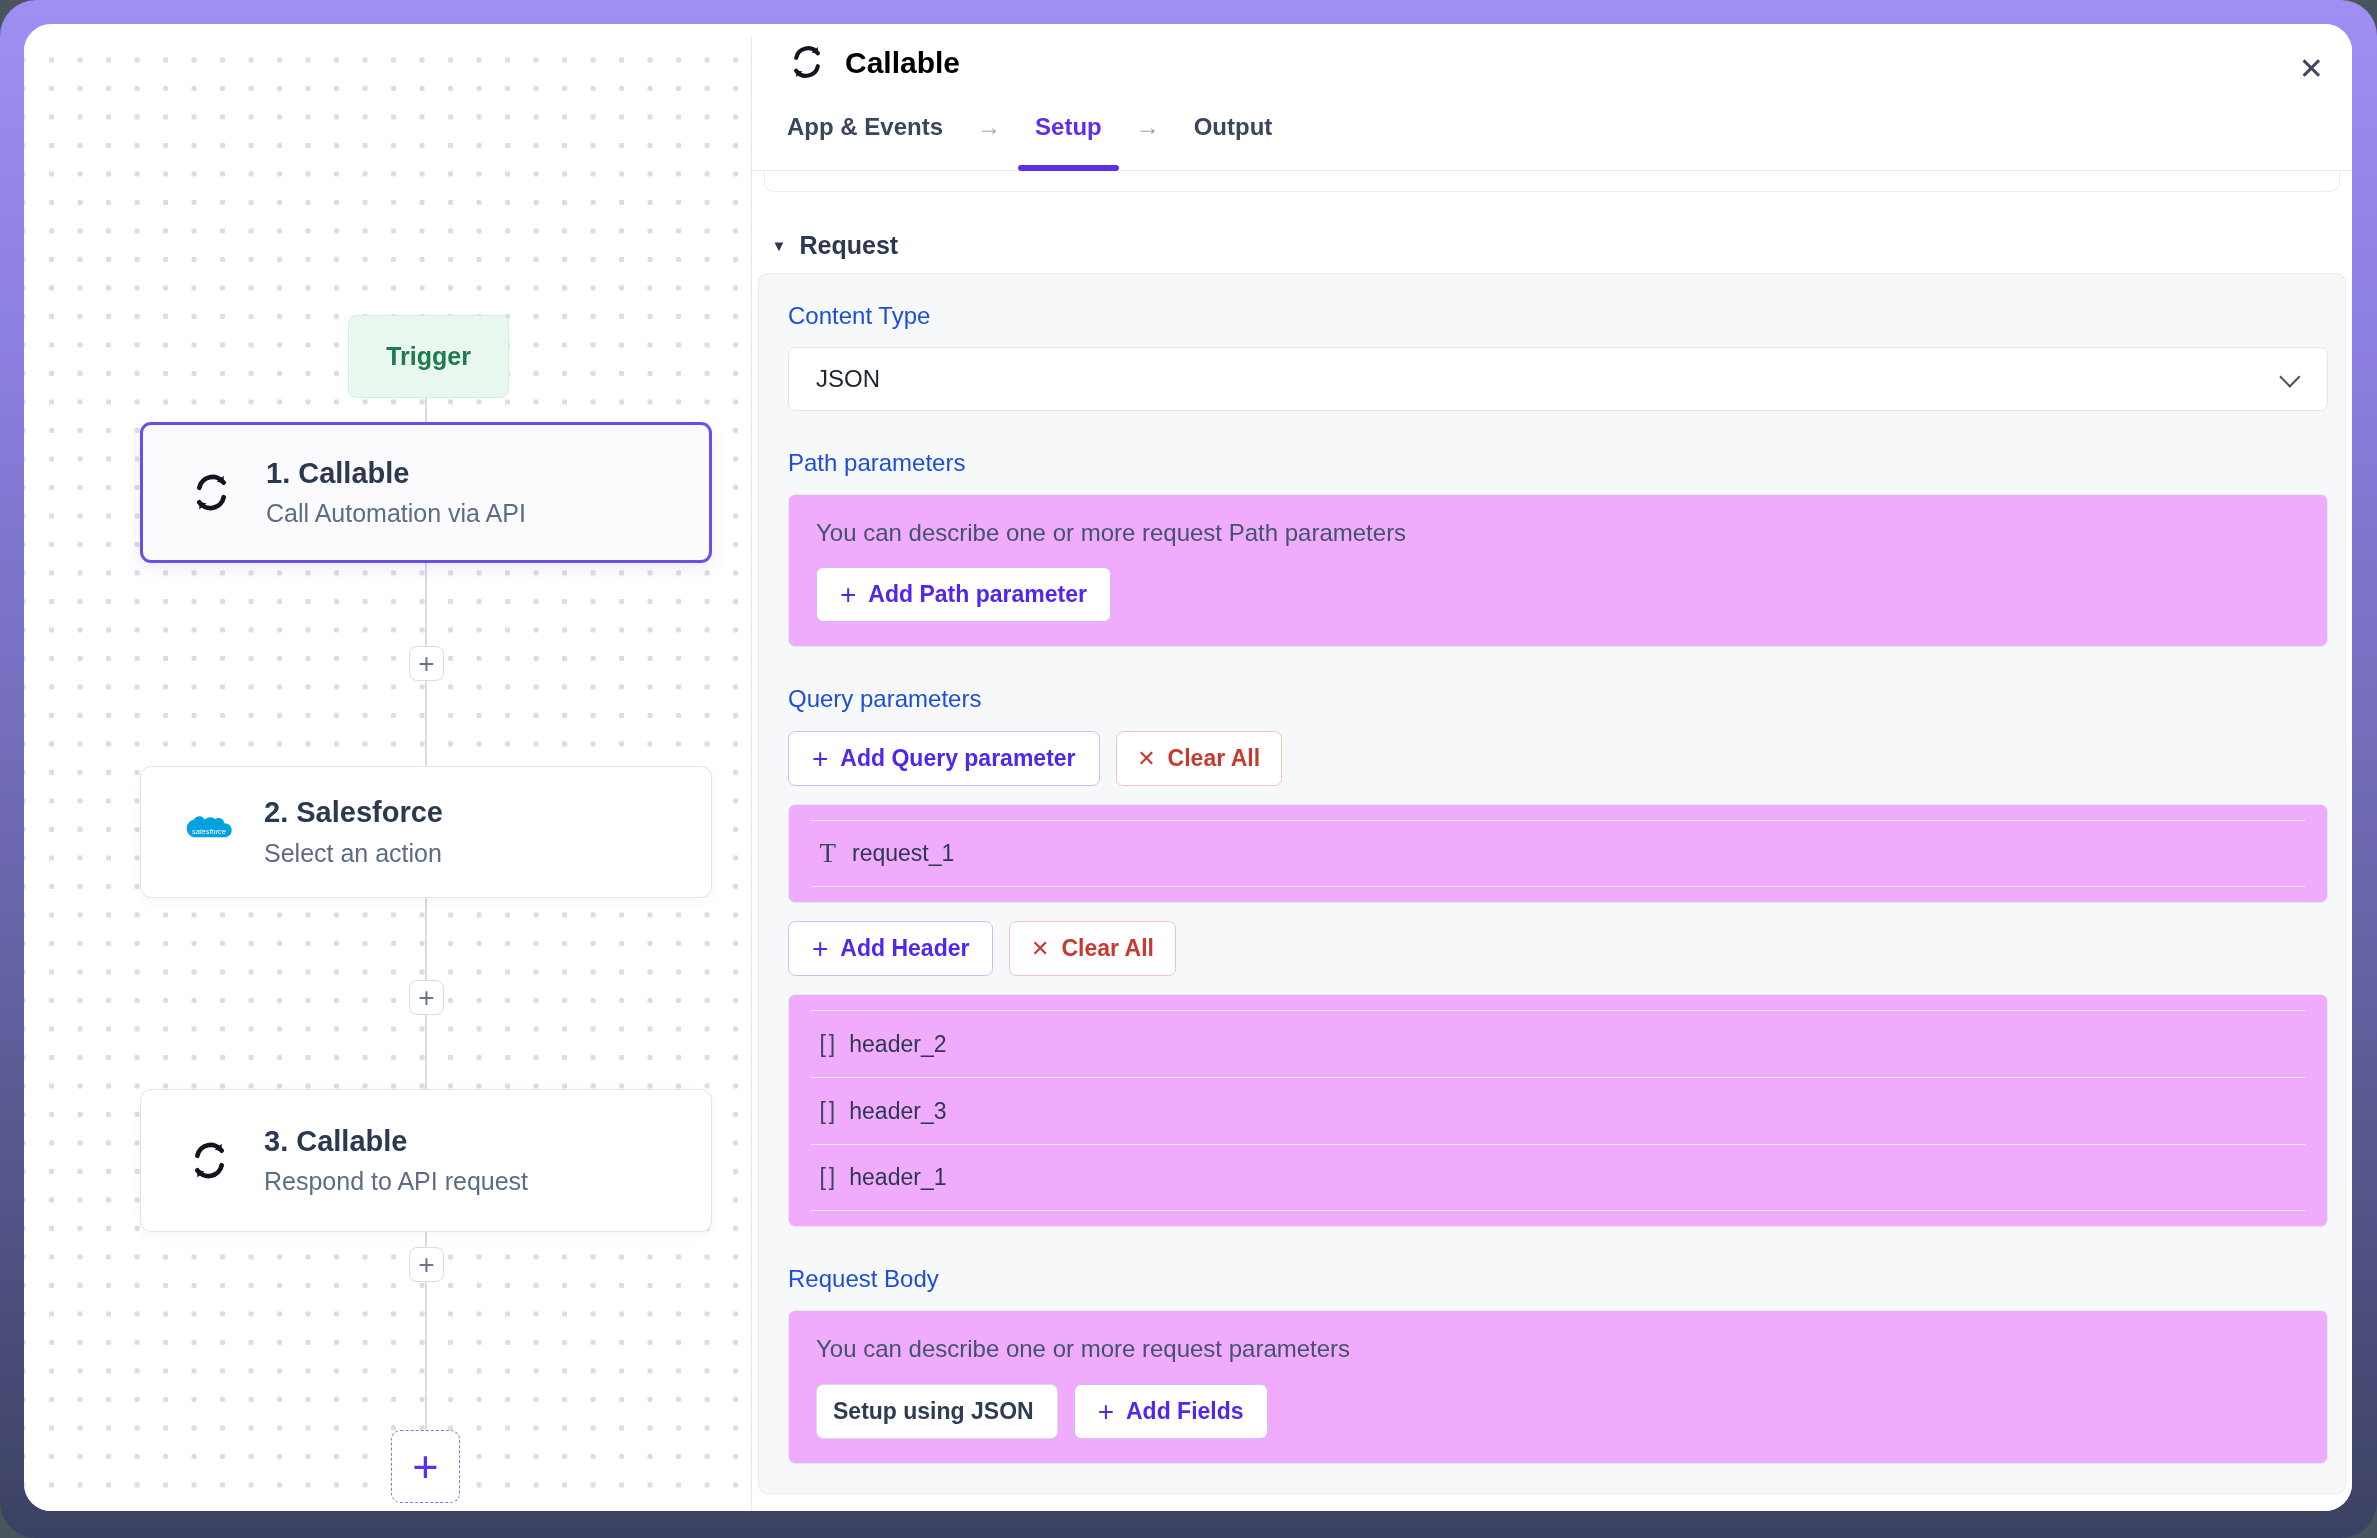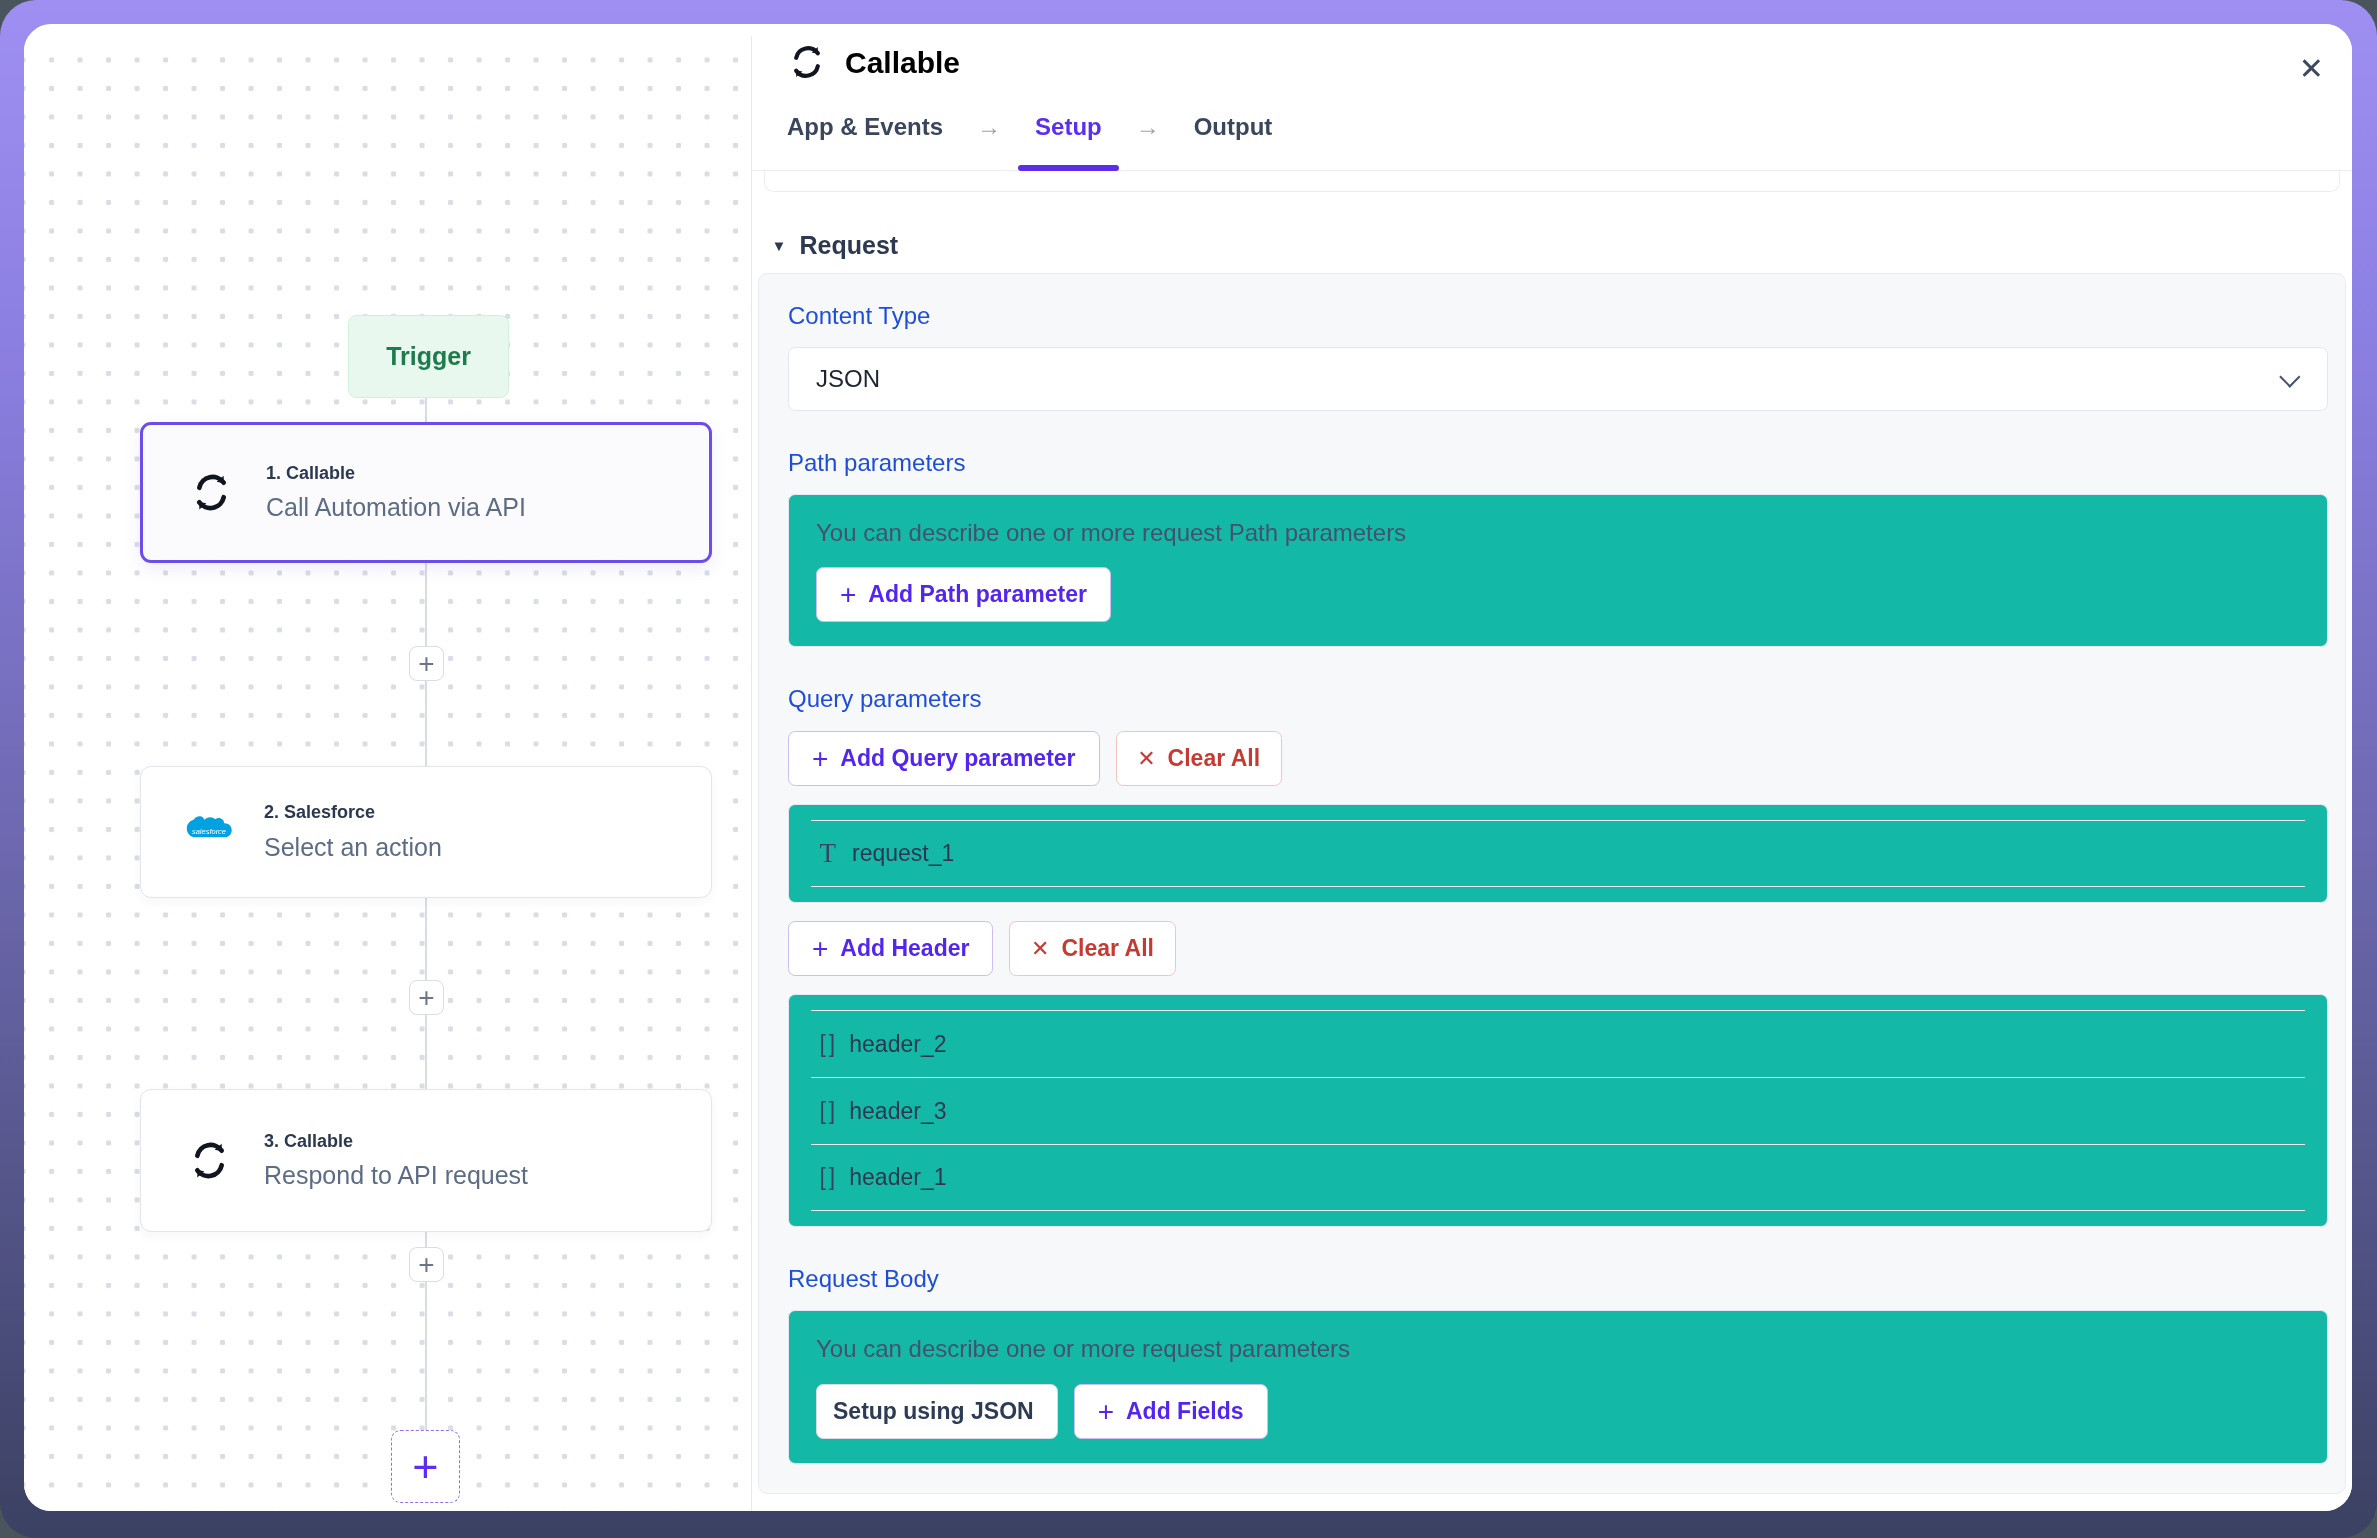--- a/index.html
+++ b/index.html
@@ -21,21 +21,21 @@
   .trigger { position:absolute; left:324px; top:279px; width:161px; height:83px;
     background:#e9f8ef; border:1.2px solid #d2efde; border-radius:8.5px;
     display:flex; align-items:center; justify-content:center;
     color:#1f7a4d; font-size:25px; font-weight:600; }
   .node { position:absolute; left:116px; width:572px; background:#ffffff;
     border:1.5px solid #e2e5ec; border-radius:11px; display:flex; align-items:center;
     padding:0 24px 0 42px; gap:29px; box-shadow:0 3.6px 11px rgba(40,50,80,0.04); }
   .node.selected { border:3px solid #6b4ee9; background:#fbfbfe;
     box-shadow:0 6px 17px rgba(90,70,230,0.10); }
   .node-icon { width:52px; flex:0 0 52px; display:flex; align-items:center; justify-content:center; }
-  .node-title { font-size:18px; font-weight:700; color:#2b3850; margin-bottom:9.7px; }
+  .node-title { font-size:29px; font-weight:700; color:#2b3850; margin-bottom:9.7px; }
   .node-sub { font-size:25px; color:#5d6c85; }
   .plus-btn { position:absolute; left:385px; width:35px; height:35px; background:#ffffff;
     border:1.2px solid #d9dde4; border-radius:8px; display:flex; align-items:center;
     justify-content:center; color:#6a7587; font-size:28px; font-weight:300; line-height:0; }
   .plus-btn-dashed { position:absolute; left:367px; top:1394px; width:69px; height:73px;
     background:#ffffff; border:1.8px dashed #8a6ff1; border-radius:9.7px; display:flex;
     align-items:center; justify-content:center; color:#5b2ff0; font-size:45px; font-weight:300; line-height:0; }
 
   
   .panel { position:relative; flex:1; height:100%; background:#ffffff; overflow:hidden; }
@@ -61,21 +61,21 @@
   .section { margin:13.3px 6px 0 6px; background:#f7f8fa; border:1.2px solid #e9ebf1;
     border-radius:9.7px; padding:28px 17px 29px 29px; }
   .field-label { font-size:24px; font-weight:500; color:#1d4ed8; }
   .select { margin-top:17px; height:64px; background:#ffffff; border:1.2px solid #e2e6ee;
     border-radius:7.3px; display:flex; align-items:center; padding:0 32px 0 27px;
     font-size:24px; color:#1d2430; }
   .chevron { margin-left:auto; width:14.6px; height:14.6px; border-right:2.7px solid #46536b;
     border-bottom:2.7px solid #46536b; transform:rotate(45deg) translateY(-3.6px); }
 
   .mt-sect { margin-top:38px; }
-  .card { margin-top:17px; background:#14b8a6; border:1.2px solid #e6e9f0; border-radius:7.3px; }
+  .card { margin-top:17px; background:#f0abfc; border:1.2px solid #e6e9f0; border-radius:7.3px; }
   .card-pad { padding:24px 27px; }
   .hint { font-size:24px; color:#43536e; }
   .btn-row { display:flex; gap:16px; margin-top:18px; }
   .btn { display:inline-flex; align-items:center; gap:12px; height:55px; padding:0 23px;
     background:#ffffff; border-radius:7.3px; font-size:23px; font-weight:700; }
   .btn-purple { border:1.5px solid #cabdf8; color:#5326ef; }
   .btn-purple .plus-glyph { font-size:28px; font-weight:400; color:#5326ef; line-height:0; }
   .btn-red { border:1.5px solid #f2c4bf; color:#c63a31; padding:0 20.6px; }
   .btn-red .x-glyph { font-size:22px; font-weight:400; color:#c63a31; line-height:0; }
   .btn-gray { border:1.5px solid #d7dbe4; color:#2e3b55;padding-left:16px; }

